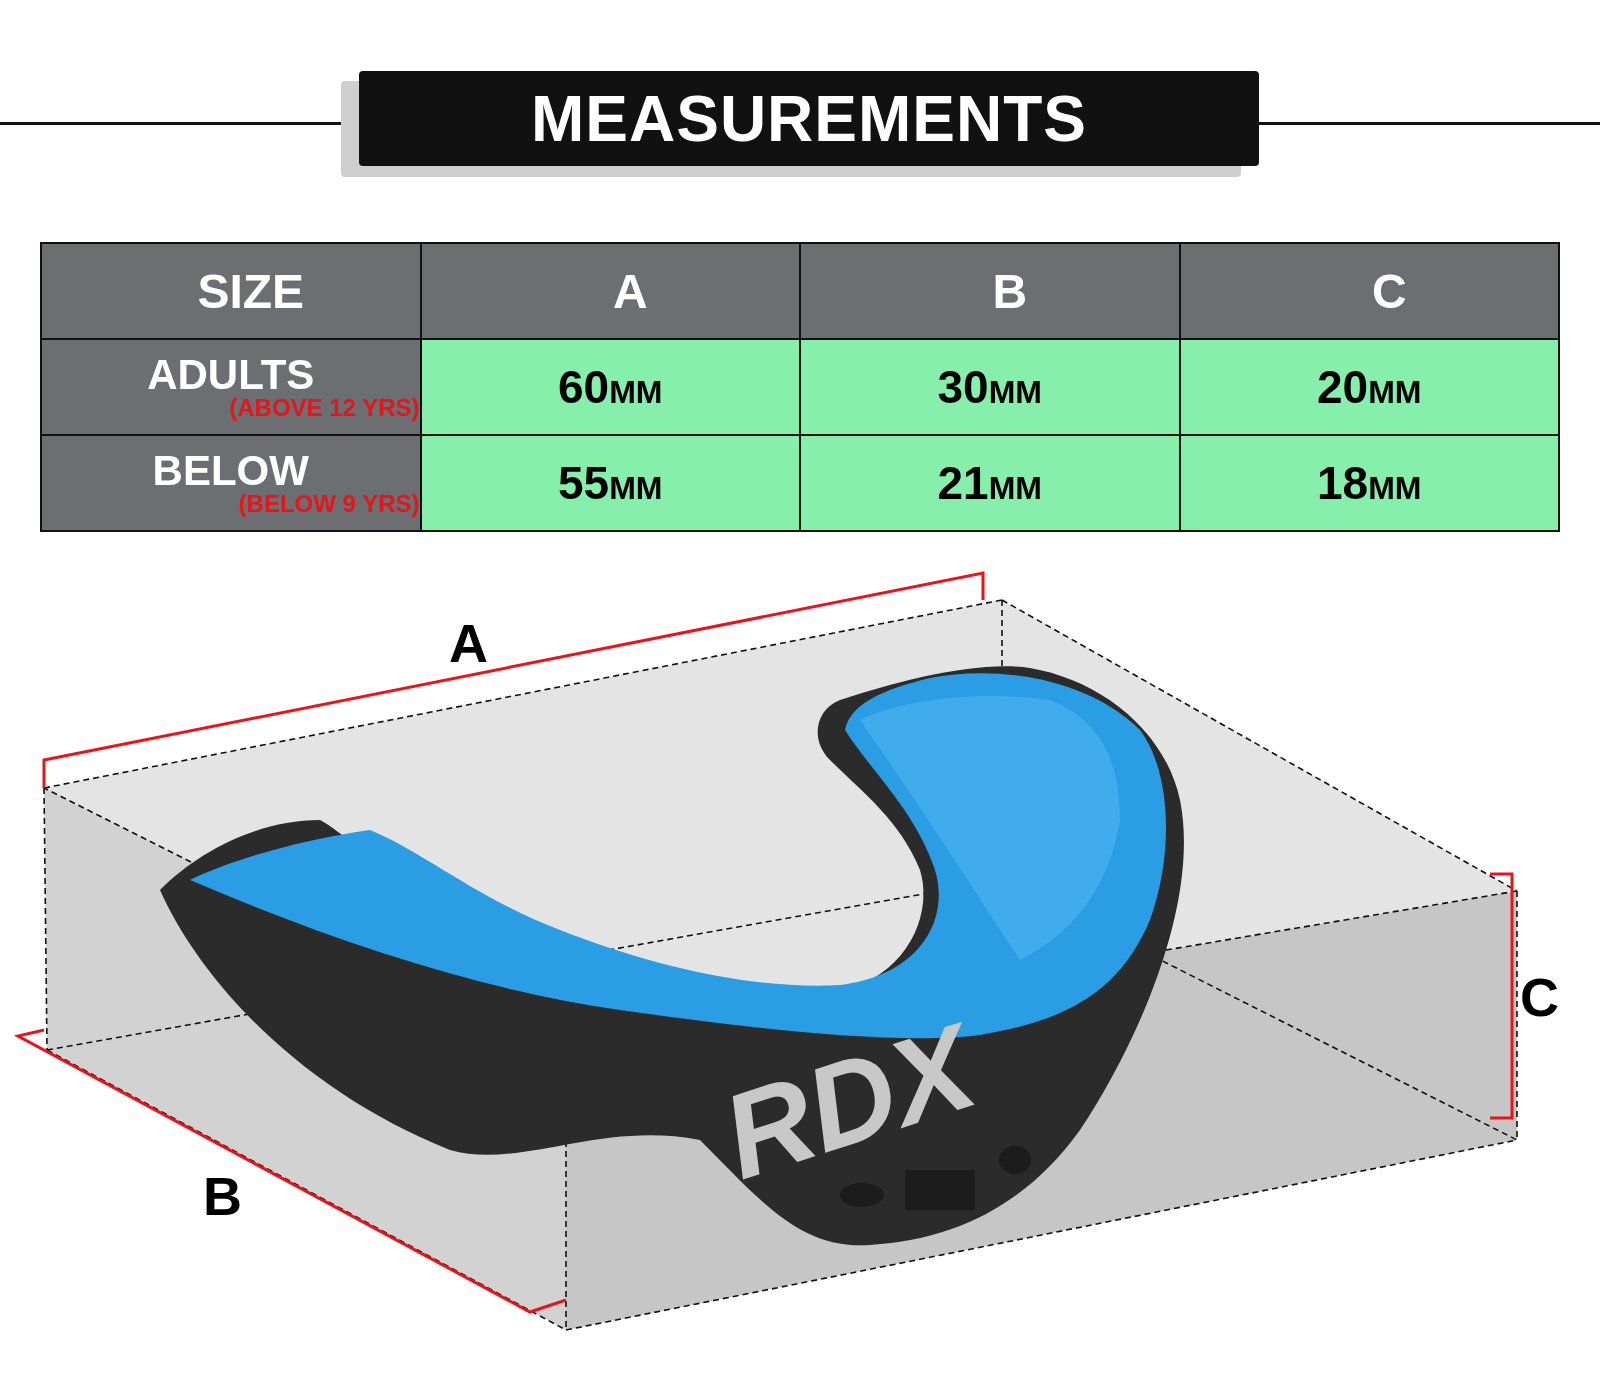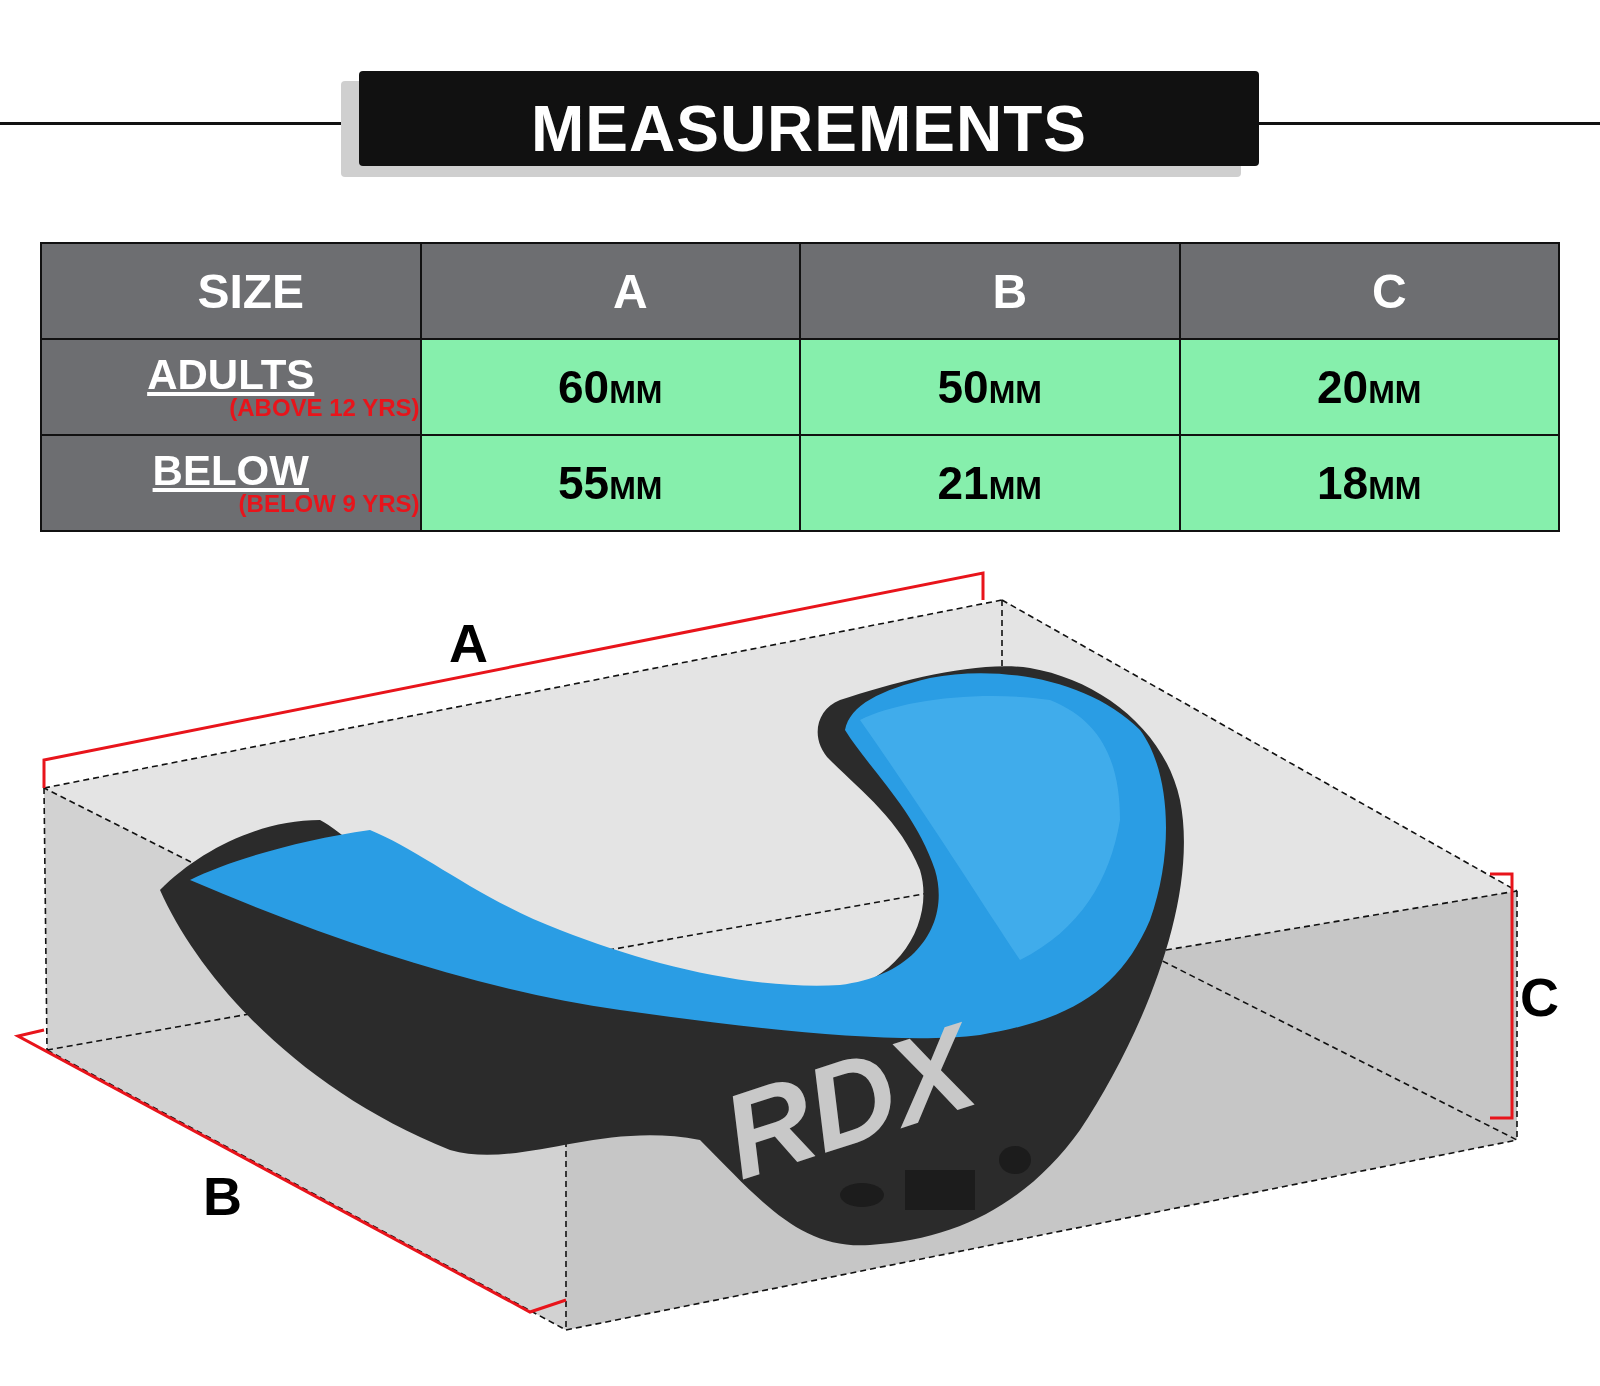--- a/index.html
+++ b/index.html
@@ -6,33 +6,33 @@
   body { width: 1600px; height: 1386px; position: relative; overflow: hidden;
          font-family: "Liberation Sans", "DejaVu Sans", sans-serif; }
 
   
   .rule { position: absolute; top: 122px; height: 3px; background: #111; }
   .rule.left { left: 0; width: 345px; }
   .rule.right { left: 1258px; width: 342px; }
   .title-shadow { position: absolute; left: 341px; top: 81px; width: 900px; height: 96px;
                   background: #cfcfcf; border-radius: 4px; }
   .title-box { position: absolute; left: 359px; top: 71px; width: 900px; height: 95px;
-               background: #111111; border-radius: 4px; display: flex; align-items: flex-end;
+               background: #111111; border-radius: 4px; display: flex; align-items: center;
                justify-content: center; }
   .title-text { color: #fff; font-weight: 700; font-size: 64px; letter-spacing: 1px;
                 font-family: "Liberation Sans", sans-serif; }
 
   
   table.meas { position: absolute; left: 40px; top: 242px; width: 1520px;
                border-collapse: collapse; table-layout: fixed; }
   table.meas td, table.meas th { border: 2px solid #111; text-align: center;
                vertical-align: middle; height: 94px; padding: 0; }
   table.meas th { background: #6d6e71; color: #fff; font-size: 48px; font-weight: 700; padding-left: 40px; }
   table.meas td.rowhead { background: #6d6e71; color: #fff; }
-  .rowlabel { display: block; font-size: 42px; font-weight: 700; line-height: 42px; text-decoration: underline; }
+  .rowlabel { display: block; font-size: 42px; font-weight: 700; line-height: 42px; }
   .rowsub { display: block; font-size: 24px; font-weight: 700; color: #e8141b; line-height: 24px; text-align: right; }
   td.val { background: #86efac; color: #000; }
   .num { font-size: 46px; font-weight: 700; }
   .unit { font-size: 32px; font-weight: 700; }
 
   
   .diagram { position: absolute; left: 0; top: 560px; width: 1600px; height: 826px; }
   .dim-label { position: absolute; font-size: 54px; font-weight: 700; color: #000; }
 </style>
 </head>
@@ -58,21 +58,21 @@
     <th>A</th>
     <th>B</th>
     <th>C</th>
   </tr>
   <tr>
     <td class="rowhead">
       <span class="rowlabel">ADULTS</span>
       <span class="rowsub">(ABOVE 12 YRS)</span>
     </td>
     <td class="val"><span class="num">60</span><span class="unit">MM</span></td>
-    <td class="val"><span class="num">50</span><span class="unit">MM</span></td>
+    <td class="val"><span class="num">30</span><span class="unit">MM</span></td>
     <td class="val"><span class="num">20</span><span class="unit">MM</span></td>
   </tr>
   <tr>
     <td class="rowhead">
       <span class="rowlabel">BELOW</span>
       <span class="rowsub">(BELOW 9 YRS)</span>
     </td>
     <td class="val"><span class="num">55</span><span class="unit">MM</span></td>
     <td class="val"><span class="num">21</span><span class="unit">MM</span></td>
     <td class="val"><span class="num">18</span><span class="unit">MM</span></td>

